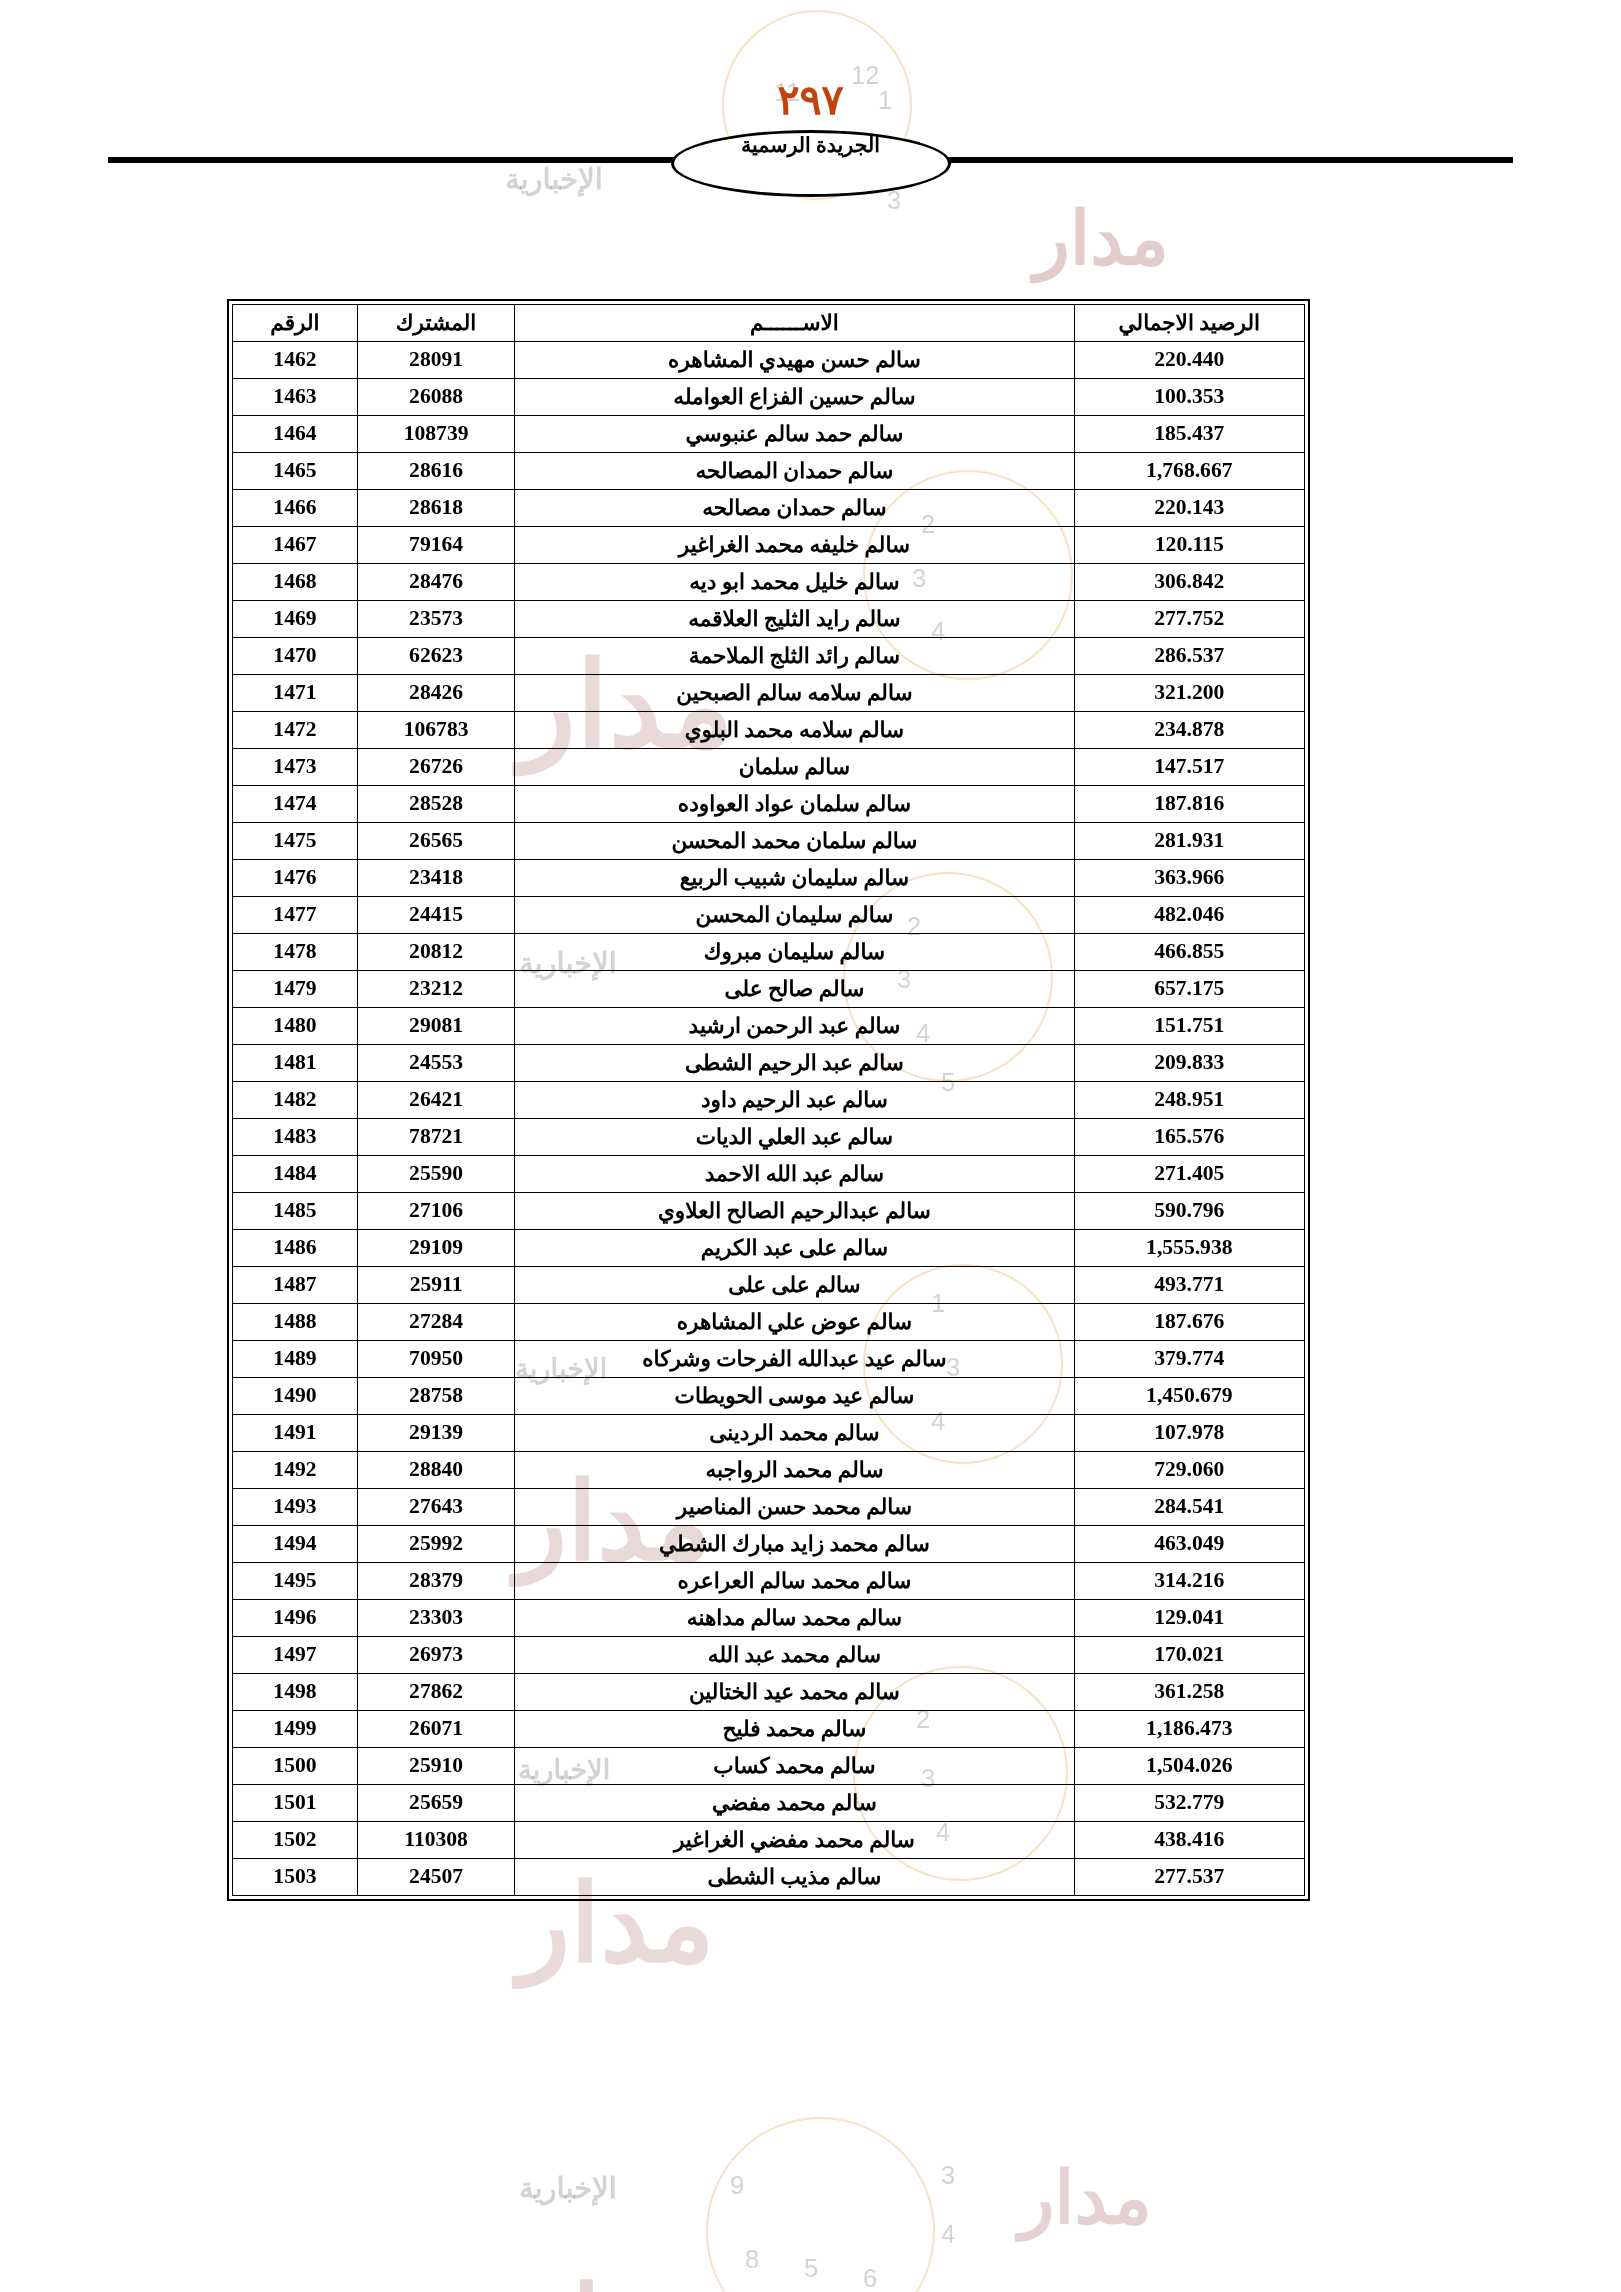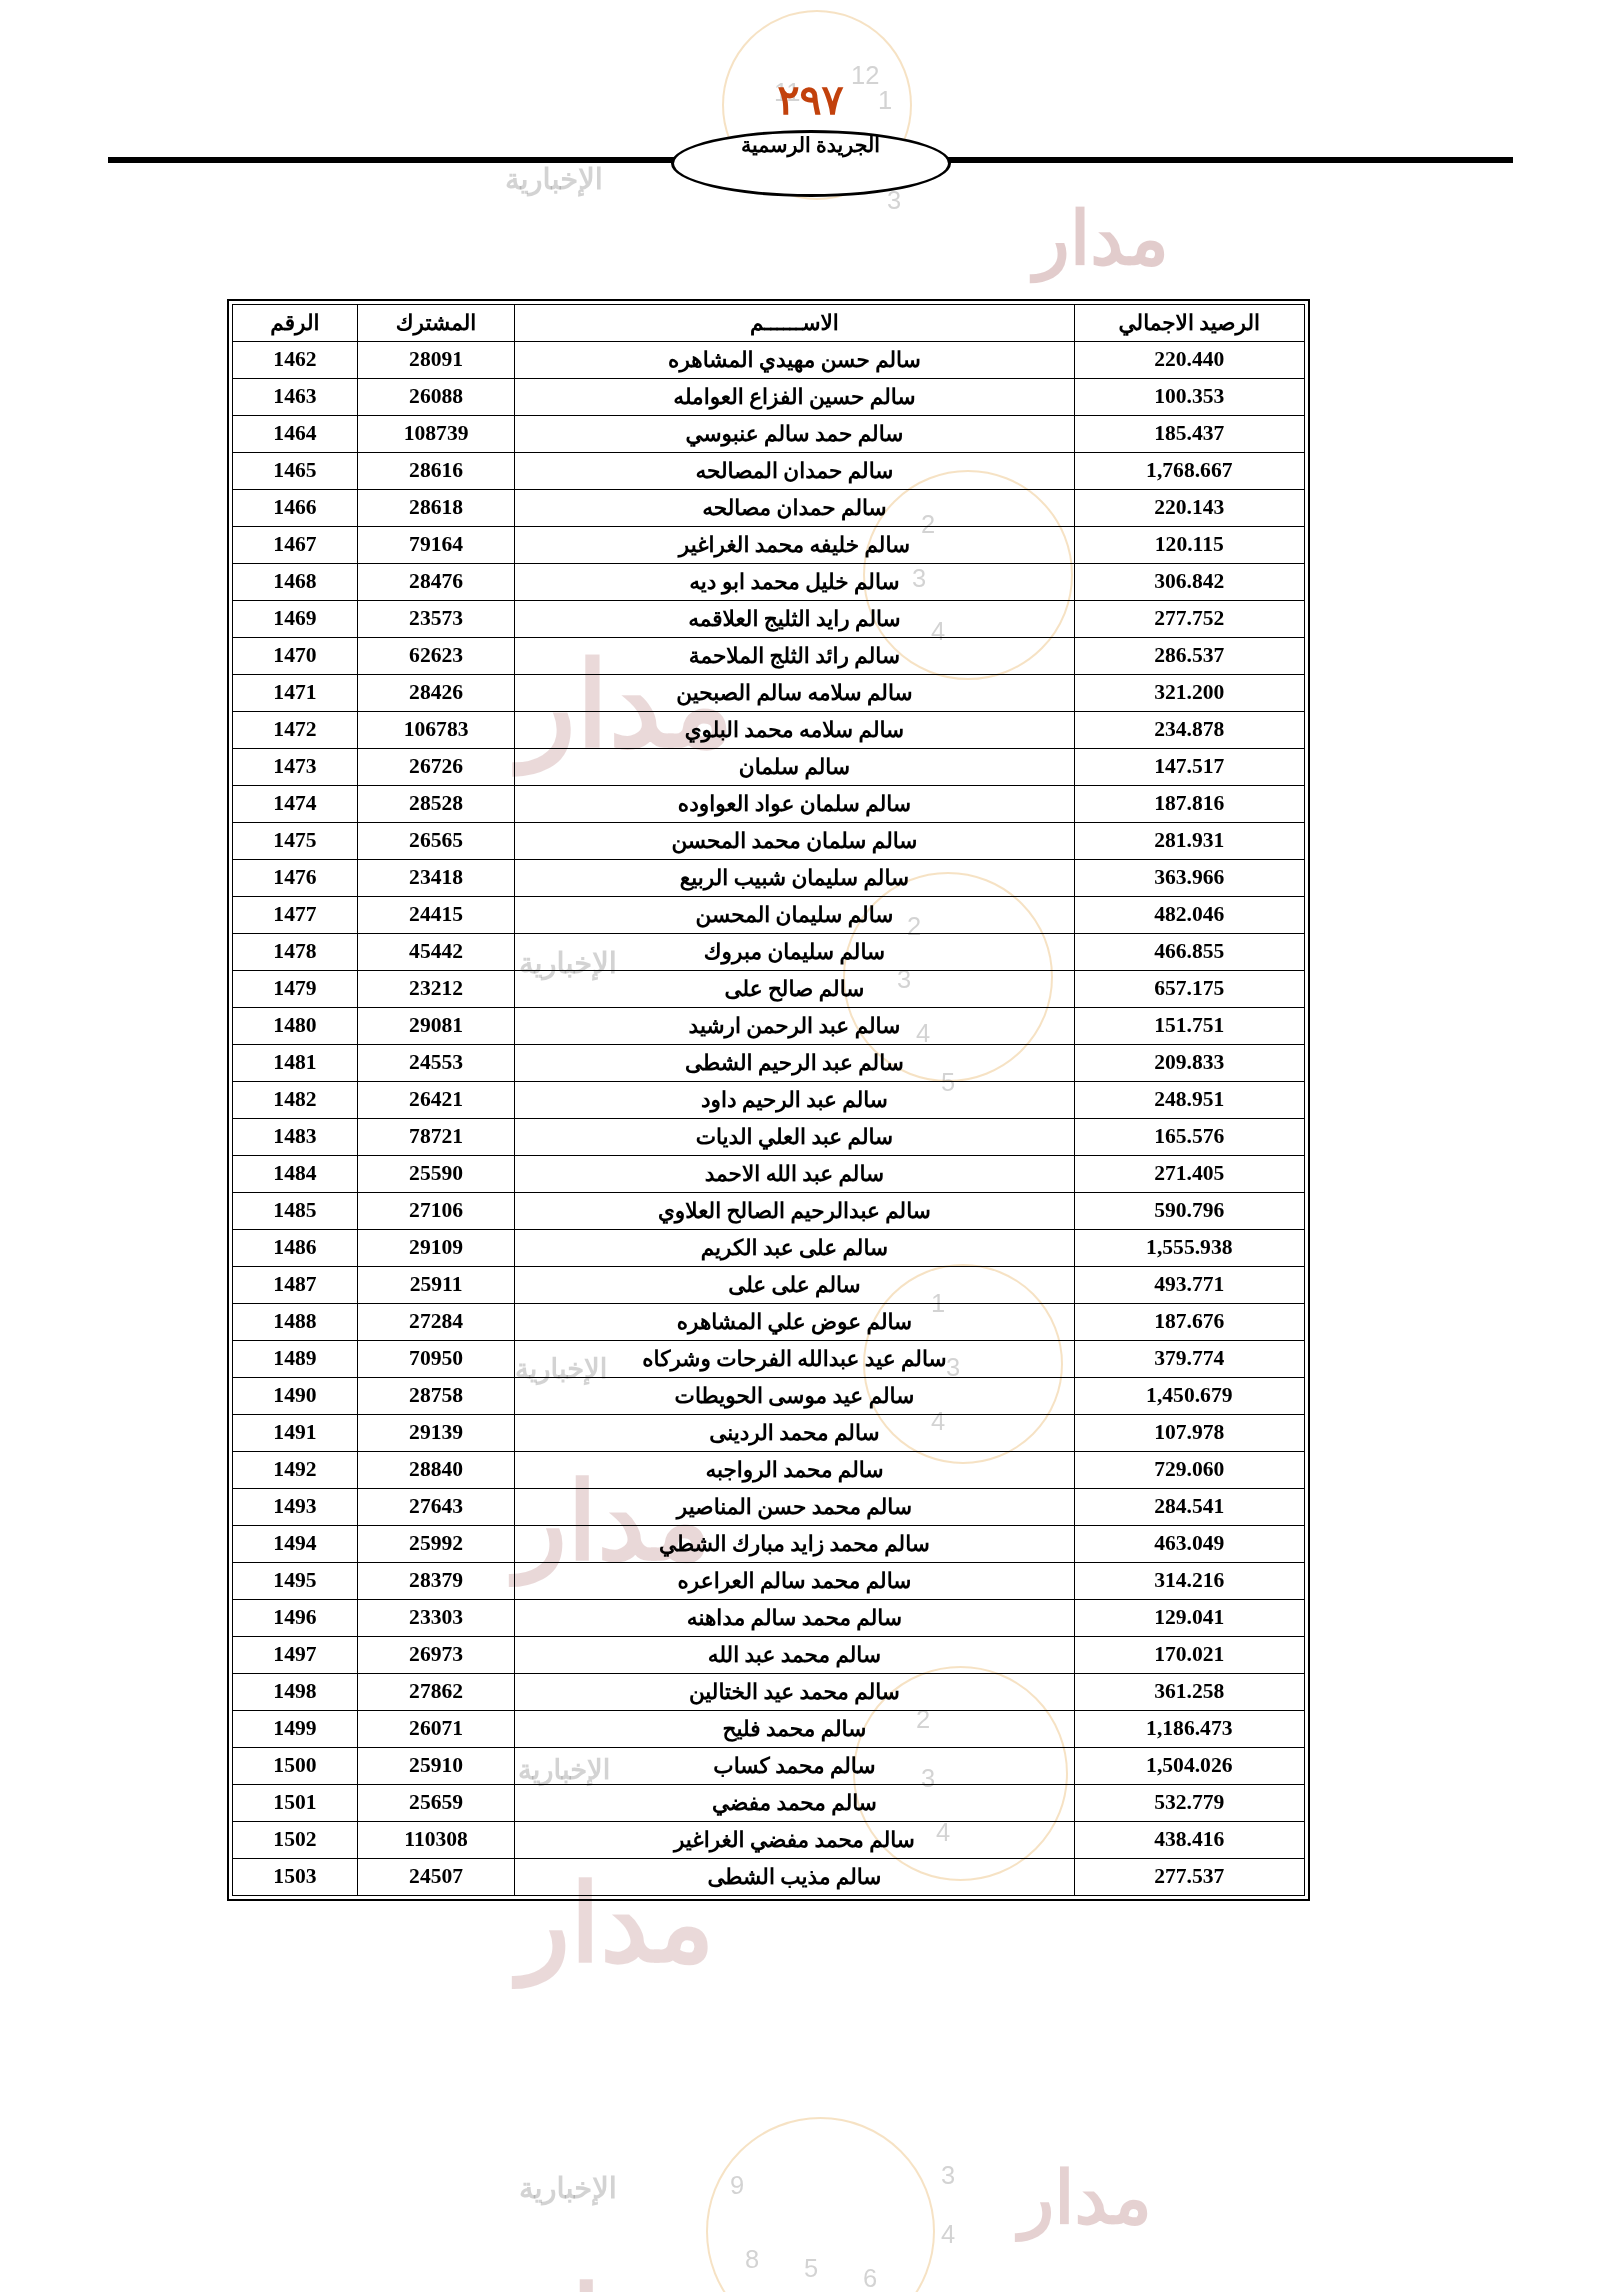--- a/index.html
+++ b/index.html
@@ -315,21 +315,21 @@
         </tr>
         <tr>
           <td class="total">482.046</td>
           <td class="name">سالم سليمان المحسن</td>
           <td class="sub">24415</td>
           <td class="num">1477</td>
         </tr>
         <tr>
           <td class="total">466.855</td>
           <td class="name">سالم سليمان مبروك</td>
-          <td class="sub">45442</td>
+          <td class="sub">20812</td>
           <td class="num">1478</td>
         </tr>
         <tr>
           <td class="total">657.175</td>
           <td class="name">سالم صالح على</td>
           <td class="sub">23212</td>
           <td class="num">1479</td>
         </tr>
         <tr>
           <td class="total">151.751</td>

